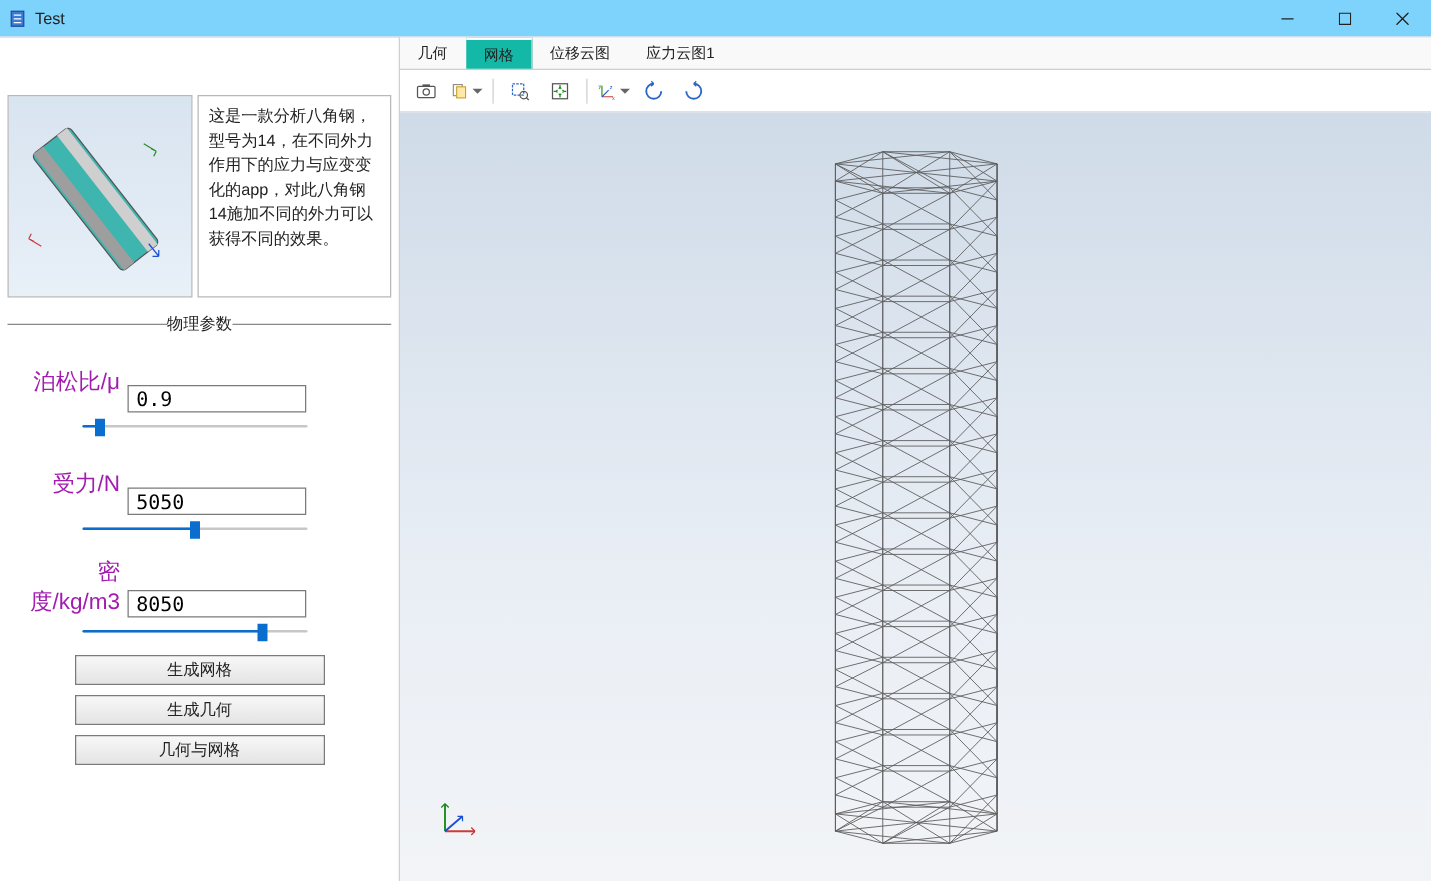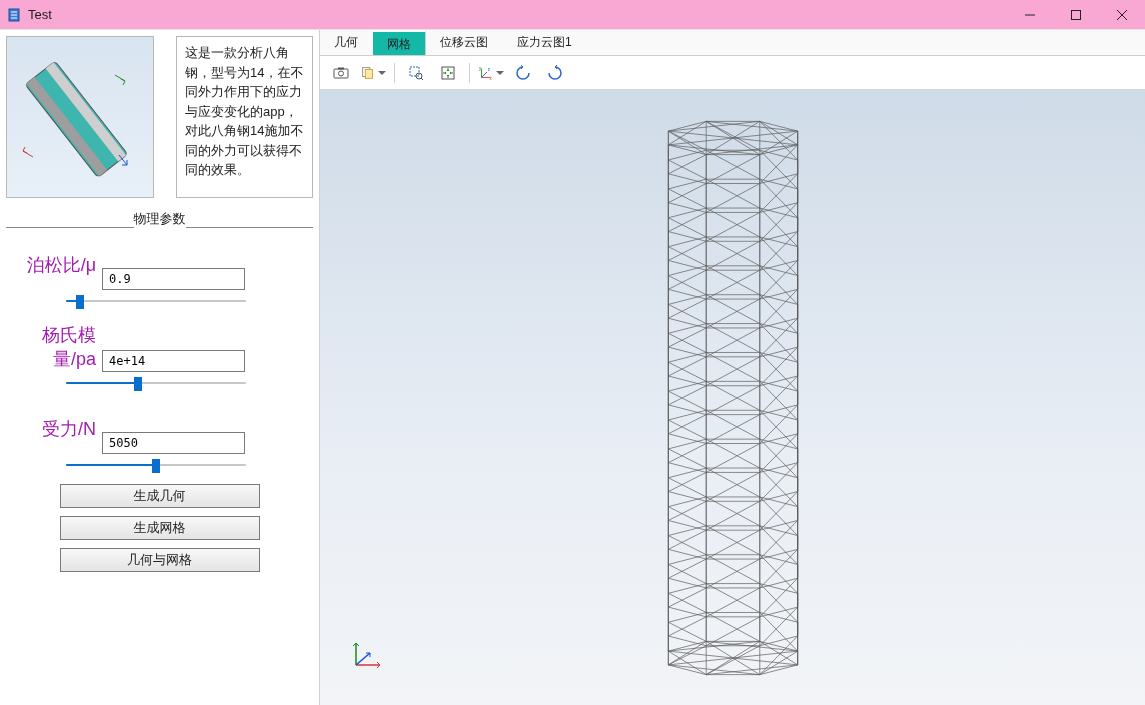--- a/index.html
+++ b/index.html
@@ -1,41 +1,41 @@
 <!DOCTYPE html>
 <html><head>
   <meta charset="utf-8">
   <style>
     * { margin: 0; padding: 0; box-sizing: border-box; font-family: "Microsoft YaHei", Tahoma, sans-serif; }
     html, body { width: 1145px; height: 705px; background: #fff; overflow: hidden; }
 
     
-    .titlebar { height: 30px; background: #f9a8d4; display: flex; align-items: center; padding-left: 6px; border-bottom: 1px solid #e5e5e5; }
+    .titlebar { height: 30px; background: #7dd3fc; display: flex; align-items: center; padding-left: 6px; border-bottom: 1px solid #e5e5e5; }
     .titlebar .app-icon { width: 16px; height: 16px; margin-right: 6px; }
     .titlebar .title { font-size: 13px; color: #222; }
     .titlebar .spacer { flex: 1; }
     .winbtn { width: 46px; height: 30px; display: flex; align-items: center; justify-content: center; }
 
     
     .app { display: flex; height: calc(100% - 30px); }
     .sidebar { width: 320px; border-right: 1px solid #d0d0d0; display: flex; flex-direction: column; padding: 6px; font-size: 13px; }
-    .toprow { display: flex; gap: 22px; }
+    .toprow { display: flex; gap: 4px; margin-top: 40px; }
     .thumb { width: 148px; height: 162px; border: 1px solid #b8b8b8; background: linear-gradient(#d8e4f0, #e8f0f8); position: relative; }
     .descbox { flex: 1; height: 162px; border: 1px solid #b8b8b8; padding: 6px 8px; font-size: 13px; line-height: 1.5; color: #222; overflow: hidden; }
 
     
-    .section-head { display: flex; align-items: flex-end; margin: 12px 0 6px; gap: 0; }
+    .section-head { display: flex; align-items: center; margin: 12px 0 6px; gap: 0; }
     .section-head .line { flex: 1; height: 1px; background: #888; }
     .section-head .label { font-size: 13px; color: #222; white-space: nowrap; }
 
     
     .param { margin: 6px 0 4px; }
     .param-row { display: flex; align-items: center; }
     .param-row .plabel { width: 96px; text-align: right; padding-right: 6px; font-size: 18px; color: #a21caf; }
-    .param-row input.txt { border: 1px solid #7a7a7a; width: 143px; height: 22px; padding: 2px 6px; font-size: 12px; font-family: Consolas, monospace; margin-top: 28px; }
+    .param-row input.txt { border: 1px solid #7a7a7a; width: 143px; height: 22px; padding: 2px 6px; font-size: 16px; font-family: Consolas, monospace; margin-top: 28px; }
     .slider-wrap { margin: 4px 0 4px 60px; width: 180px; height: 14px; position: relative; }
     .slider-track { position: absolute; top: 6px; left: 0; right: 0; height: 2px; background: #c7c7c7; border-radius: 1px; }
     .slider-fill { position: absolute; top: 6px; left: 0; height: 2px; background: #0a6ecf; border-radius: 1px; }
     .slider-thumb { position: absolute; top: 1px; width: 8px; height: 14px; background: #0a6ecf; }
 
     .btn { display: block; width: 200px; height: 24px; margin: 4px auto; border: 1px solid #7a7a7a; background: linear-gradient(#f8f8f8, #e4e4e4); font-size: 13px; color: #222; cursor: pointer; }
 
     
     .main { flex: 1; display: flex; flex-direction: column; }
     .tabs { display: flex; height: 26px; border-bottom: 1px solid #cecece; background: #f9f9f9; font-size: 12px; }
@@ -110,47 +110,47 @@
         <span class="plabel">泊松比/μ</span>
         <input class="txt" value="0.9" style="">
       </div>
       <div class="slider-wrap">
         <div class="slider-track"></div>
           <div class="slider-fill" style="width:8%"></div>
           <div class="slider-thumb" style="left:calc(8% - 4px)"></div>
       </div>
     </div>
 
-    <div class="param">
-      <div class="param-row">
-        <span class="plabel">杨氏模量/pa</span>
-        <input class="txt" value="4e+14" style="">
-      </div>
-      <div class="slider-wrap">
-        <div class="slider-track"></div>
-          <div class="slider-fill" style="width:40%"></div>
-          <div class="slider-thumb" style="left:calc(40% - 4px)"></div>
-      </div>
-    </div>
 
     <div class="param">
       <div class="param-row">
         <span class="plabel">受力/N</span>
         <input class="txt" value="5050" style="">
       </div>
       <div class="slider-wrap">
         <div class="slider-track"></div>
           <div class="slider-fill" style="width:50%"></div>
           <div class="slider-thumb" style="left:calc(50% - 4px)"></div>
       </div>
     </div>
 
-
+    <div class="param">
+      <div class="param-row">
+        <span class="plabel">密度/kg/m3</span>
+        <input class="txt" value="8050" style="">
+      </div>
+      <div class="slider-wrap">
+        <div class="slider-track"></div>
+          <div class="slider-fill" style="width:80%"></div>
+          <div class="slider-thumb" style="left:calc(80% - 4px)"></div>
+      </div>
+    </div>
+
+    <button class="btn">生成网格</button>
     <button class="btn">生成几何</button>
-    <button class="btn">生成网格</button>
 
     <button class="btn">几何与网格</button>
   </div>
 
   <div class="main">
     <div class="tabs">
       <div class="tab">几何</div>
       <div class="tab active">网格</div>
       <div class="tab">位移云图</div>
       <div class="tab">应力云图1</div>

